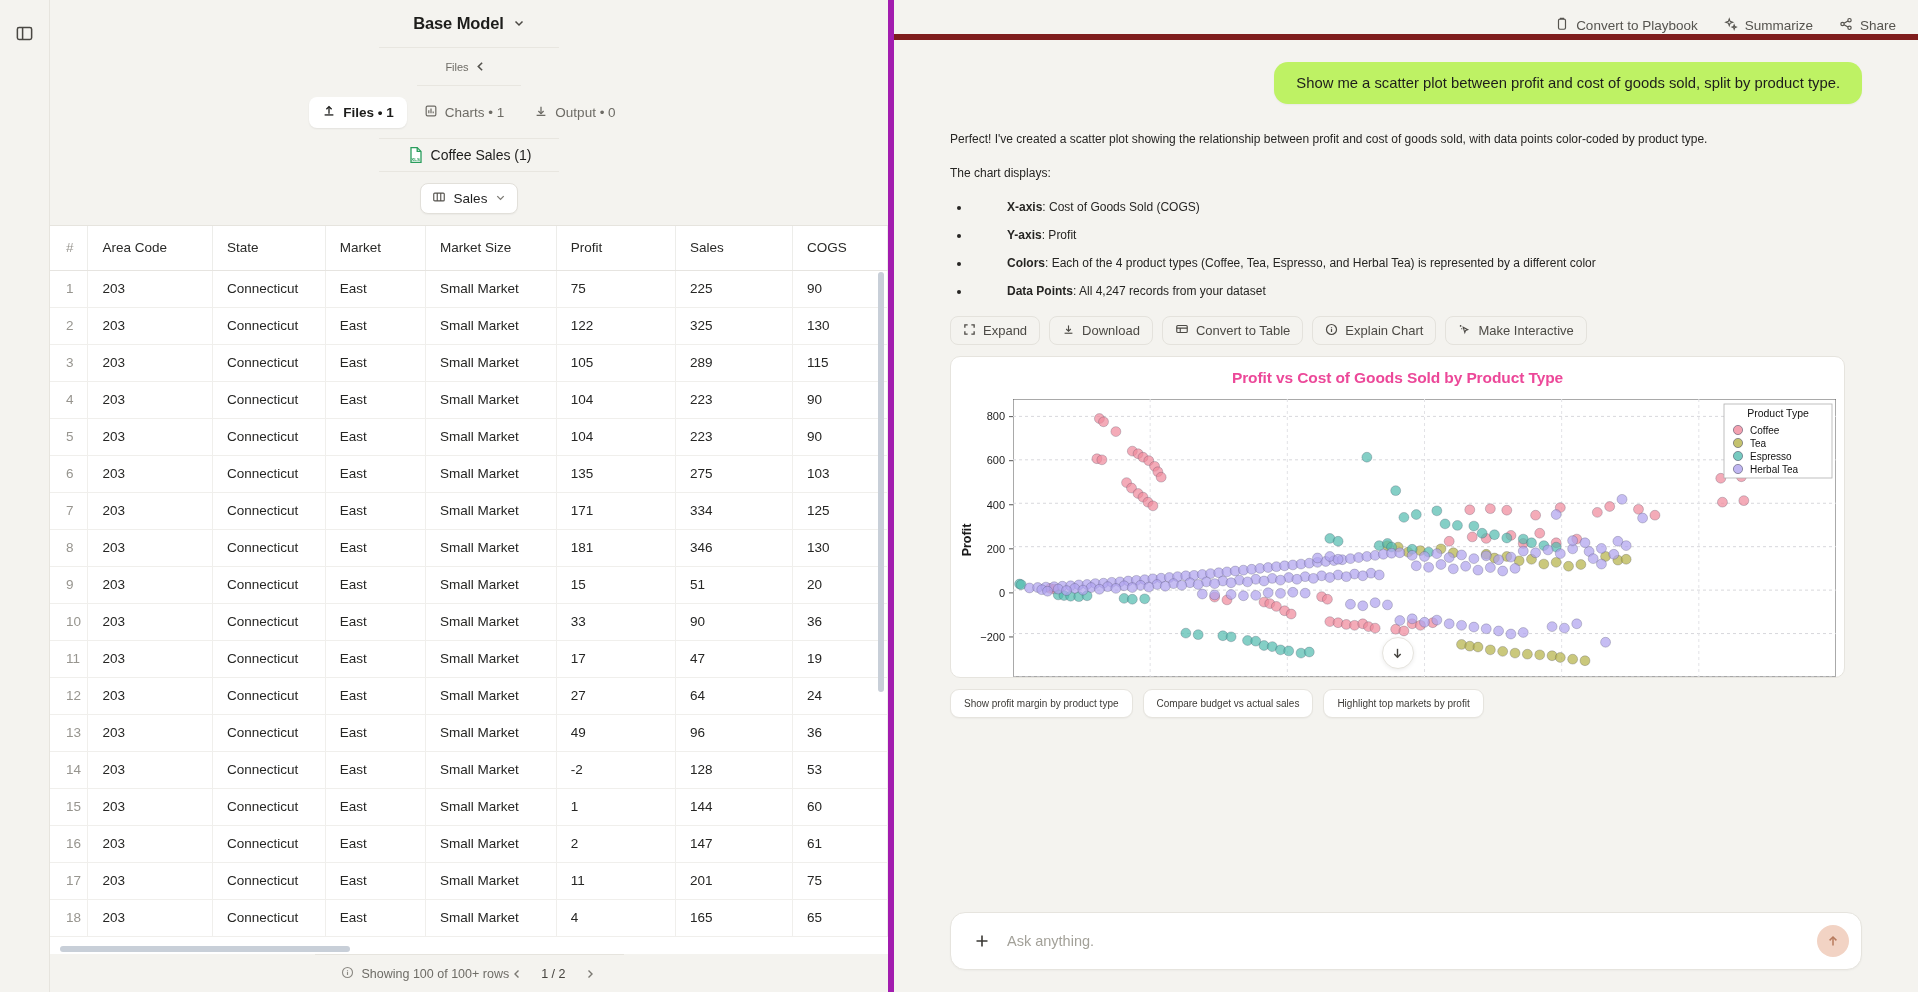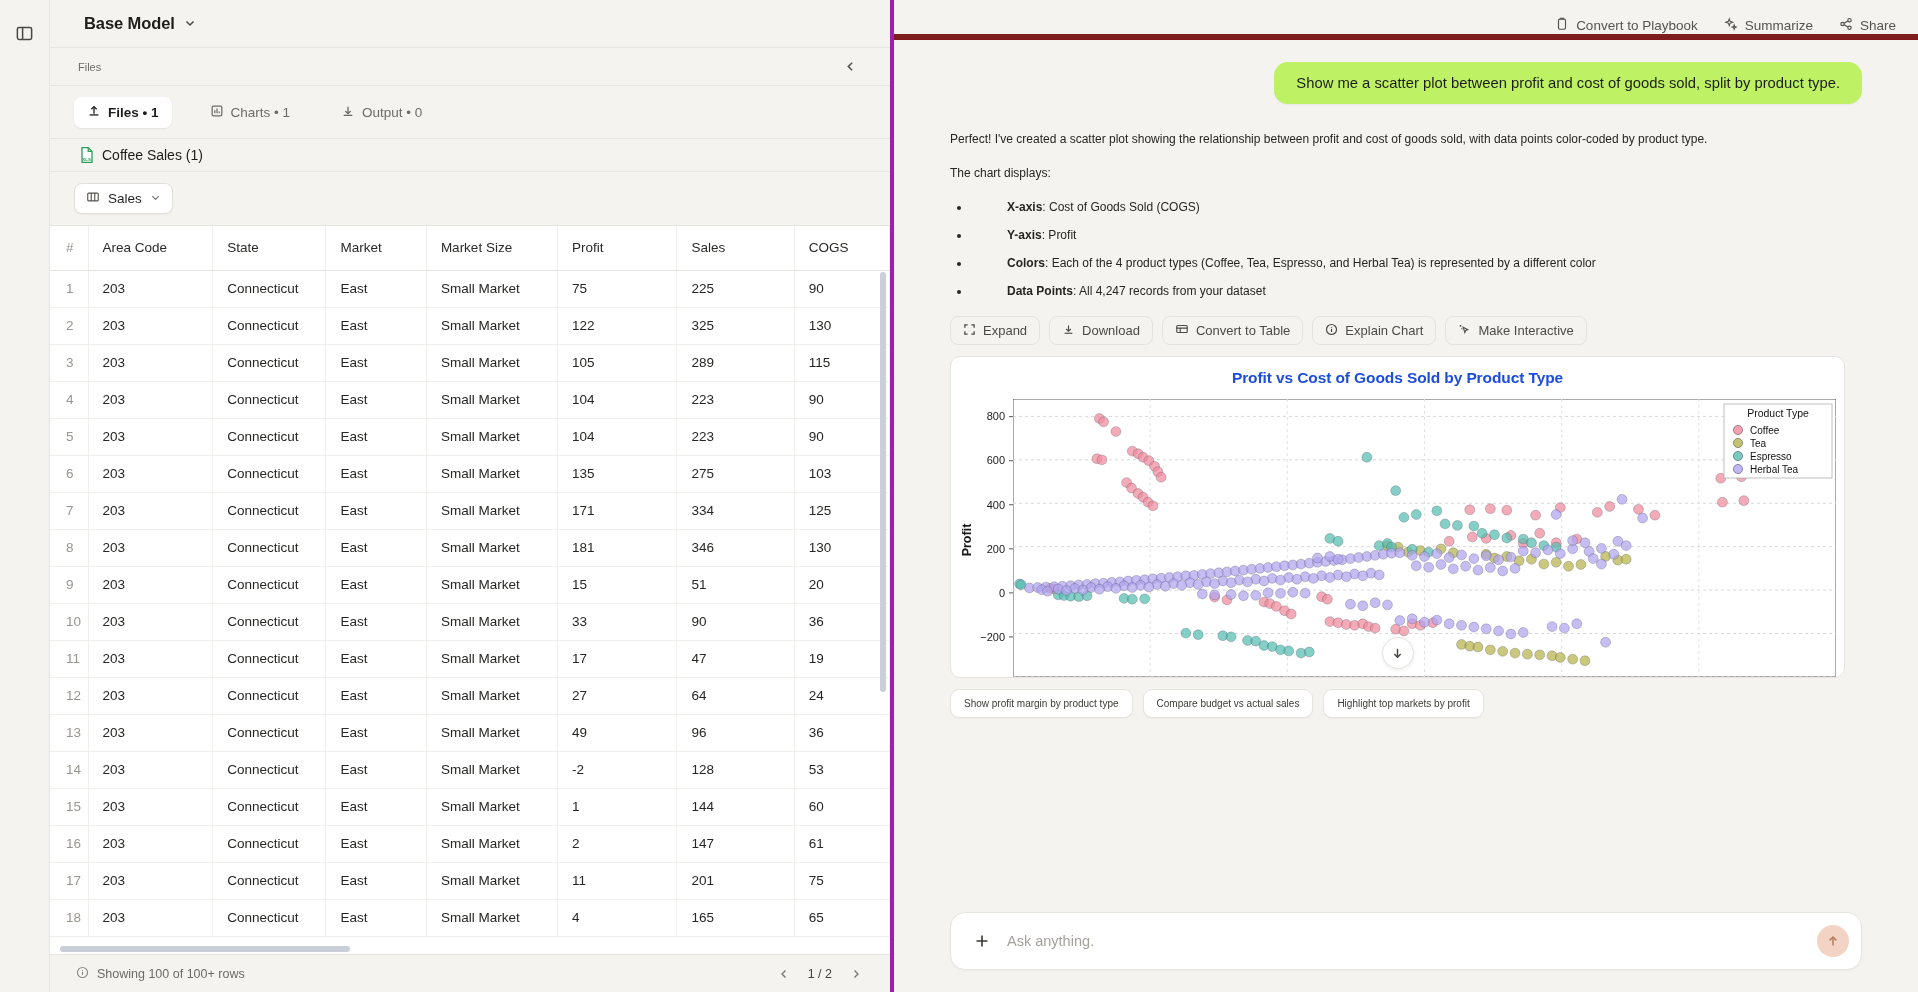--- a/index.html
+++ b/index.html
@@ -20,39 +20,40 @@
     display: flex; flex-direction: column; align-items: center;
     padding-top: 20px;
   }
   .rail-btn { width: 26px; height: 26px; display:flex; align-items:center; justify-content:center; cursor:pointer; border-radius:5px; }
 
   
   .leftpanel {
     width: 844px; flex: 0 0 844px;
     background: #f4f3ef;
     display: flex; flex-direction: column;
-    border-right: 4px solid #a21caf;
+    border-right: 6px solid #a21caf;
     position: relative;
+    align-items: center;
   }
   .lp-top {
     height: 48px; display:flex; align-items:center;
     padding: 0 28px;
     border-bottom: 1px solid #e8e6e0;
   }
   .model-chip { display:flex; align-items:center; gap:9px; cursor:pointer; padding:4px 6px; border-radius:7px; }
   .model-name { font-size: 16.5px; font-weight: 600; color:#1d1d1b; letter-spacing:-0.1px;}
   .lp-files-bar {
     height: 38px; display:flex; align-items:center; justify-content:space-between;
     padding: 0 28px;
     border-bottom: 1px solid #e8e6e0;
   }
   .lp-files-label { font-size: 11px; color: #6e6c66; }
   .collapse-btn { width:24px;height:24px;display:flex;align-items:center;justify-content:center;cursor:pointer;border-radius:5px;color:#55534e;}
 
-  .tabs-row { height: 52px; display:flex; align-items:center; gap: 25px; padding: 0 24px; }
+  .tabs-row { height: 52px; display:flex; align-items:center; gap: 4px; padding: 0 24px; }
   .tab {
     display:flex; align-items:center; gap:7px;
     height: 31px; padding: 0 13px;
     border-radius: 8px; font-size: 13.5px; color:#6d6b65; cursor:pointer;
     white-space: nowrap;
   }
   .tab.active { background: #ffffff; color:#1d1d1b; font-weight:600; box-shadow: 0 1px 2px rgba(0,0,0,.07); }
 
   .file-row {
     height: 34px; display:flex; align-items:center; gap:6px;
@@ -146,21 +147,21 @@
     height: 29px; padding: 0 12px; border-radius:8px;
     border: 1px solid #e4e2dc; background: transparent;
     font-size: 13px; color:#4c4a45; cursor:pointer; white-space:nowrap;
   }
 
   .chart-card {
     background:#fff; border:1px solid #e6e4de; border-radius:10px;
     width: 895px; height: 322px; position:relative; overflow:hidden;
   }
   .chart-title {
-    text-align:center; font-size:15.5px; font-weight:700; color:#1d4ed8;
+    text-align:center; font-size:15.5px; font-weight:700; color:#ec4899;
     padding-top: 12px; letter-spacing:-0.1px;
   }
   .plot-area { position:absolute; left: 62px; top: 42px; right: 8px; bottom: 0; }
   .scroll-down-fab {
     position:absolute; left: 50%; transform: translateX(-50%);
     bottom: 8px; width: 32px; height: 32px; border-radius:50%;
     background:#fff; border:1px solid #e6e4de; display:flex;
     align-items:center; justify-content:center; cursor:pointer;
     box-shadow:0 1px 4px rgba(0,0,0,.08); z-index:5;
   }

